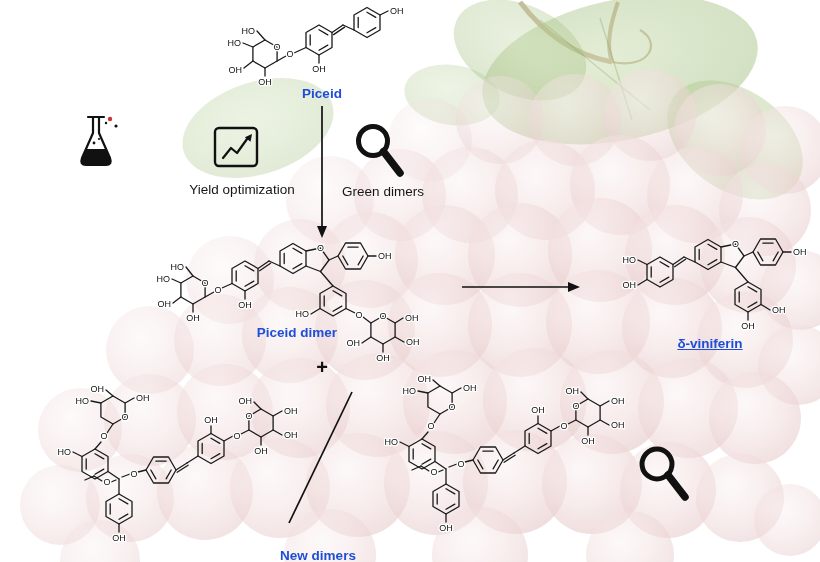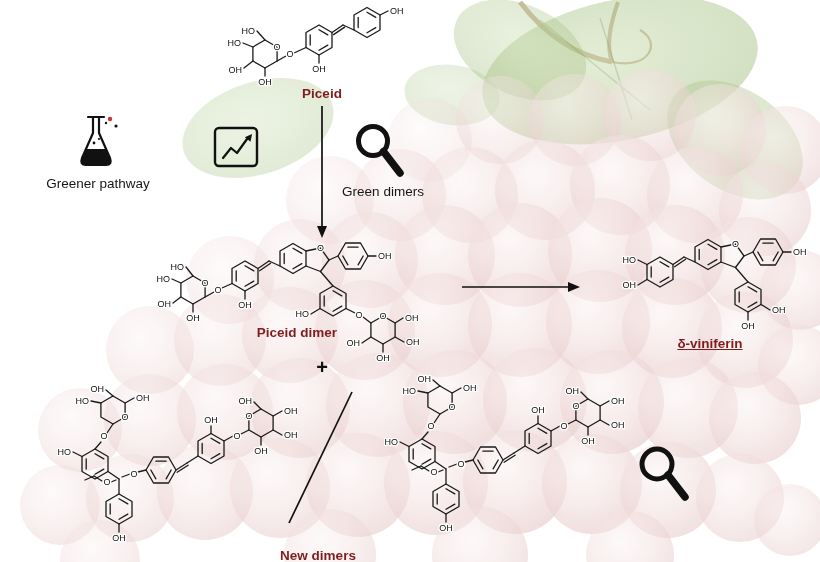--- a/index.html
+++ b/index.html
@@ -2,21 +2,21 @@
 <html><head>
 <meta charset="utf-8">
 <style>
   * { margin:0; padding:0; box-sizing:border-box; }
   body { font-family:"Liberation Sans",sans-serif; background:#ffffff; }
   #canvas { position:relative; width:820px; height:562px; background:#fff; overflow:hidden; }
   .bg { position:absolute; left:0; top:0; z-index:0; }
   .conn { position:absolute; left:0; top:0; z-index:1; pointer-events:none; }
   svg.struct { position:absolute; z-index:2; overflow:visible; }
   svg.icon { position:absolute; z-index:2; overflow:visible; }
-  .lbl { position:absolute; font-weight:bold; font-size:13.5px; color:#7f1d1d; text-align:center; z-index:3; }
+  .lbl { position:absolute; font-weight:bold; font-size:13.5px; color:#1d4ed8; text-align:center; z-index:3; }
   .cap { position:absolute; font-size:13.5px; color:#161616; text-align:center; z-index:3; }
   .plus { position:absolute; font-size:20px; font-weight:600; color:#111; text-align:center; z-index:3; }
   .bond { stroke:#1a1a1a; stroke-width:1.3; fill:none; stroke-linecap:round; stroke-linejoin:round; }
   .atom { font-family:"Liberation Sans",sans-serif; font-size:9px; fill:#111;
           paint-order:stroke; stroke:#ffffff; stroke-width:2.6px; stroke-linejoin:round; }
   .ta-e { text-anchor:end; } .ta-m { text-anchor:middle; }
   .arrow { stroke:#111; stroke-width:1.7; }
 </style>
 </head>
 <body>
@@ -168,27 +168,27 @@
 
   <svg class="icon" style="left:70px; top:112px;" width="56" height="64" viewBox="0 0 56 64">
     <path d="M18,5 L34,5 M23,5 L23,21 L12,46 Q9.5,53 16,53 L36,53 Q42.5,53 40,46 L29,21 L29,5" stroke="#111" stroke-width="2.2" fill="none" stroke-linejoin="round" stroke-linecap="round"></path>
     <path d="M16.5,37 L35.5,37 L40,46 Q42.5,53 36,53 L16,53 Q9.5,53 12,46 Z" fill="#111"></path>
     <circle cx="24" cy="31" r="1.4" fill="#111"></circle>
       <circle cx="29" cy="27" r="1.1" fill="#111"></circle>
     <circle cx="40" cy="7" r="2.2" fill="#cc3333"></circle>
     <circle cx="46" cy="14" r="1.6" fill="#111"></circle>
       <circle cx="36" cy="11" r="1.2" fill="#111"></circle>
   </svg>
-  <div class="cap" style="left:28px; top:176px; width:140px;">Greener pathway</div>
 
   <svg class="icon" style="left:212px; top:120px;" width="58" height="54" viewBox="0 0 58 54">
     <rect x="3" y="8" width="42" height="38" rx="4" stroke="#111" stroke-width="2.4" fill="none"></rect>
     <polyline points="11,38 19,28 25,33 35,19" stroke="#111" stroke-width="2.2" fill="none" stroke-linecap="round" stroke-linejoin="round"></polyline>
     <polygon points="40,14 38.5,21.7 32.9,17.3" fill="#111"></polygon>
   </svg>
+  <div class="cap" style="left:168px; top:182px; width:148px;">Yield optimization</div>
 
   <svg class="icon" style="left:348px; top:118px;" width="64" height="66" viewBox="0 0 64 66">
     <circle cx="25" cy="23" r="14.5" stroke="#111" stroke-width="5" fill="none"></circle>
     <line x1="35.5" y1="33.5" x2="52" y2="55" stroke="#111" stroke-width="7.5" stroke-linecap="round"></line>
   </svg>
   <div class="cap" style="left:326px; top:184px; width:114px;">Green dimers</div>
 
   <svg class="struct" style="left:165px; top:232px;" width="310" height="172" viewBox="0 0 310 172">
     <use href="#sugar" transform="translate(28,58)"></use>
     <use href="#benz" transform="translate(80,44)"></use>

